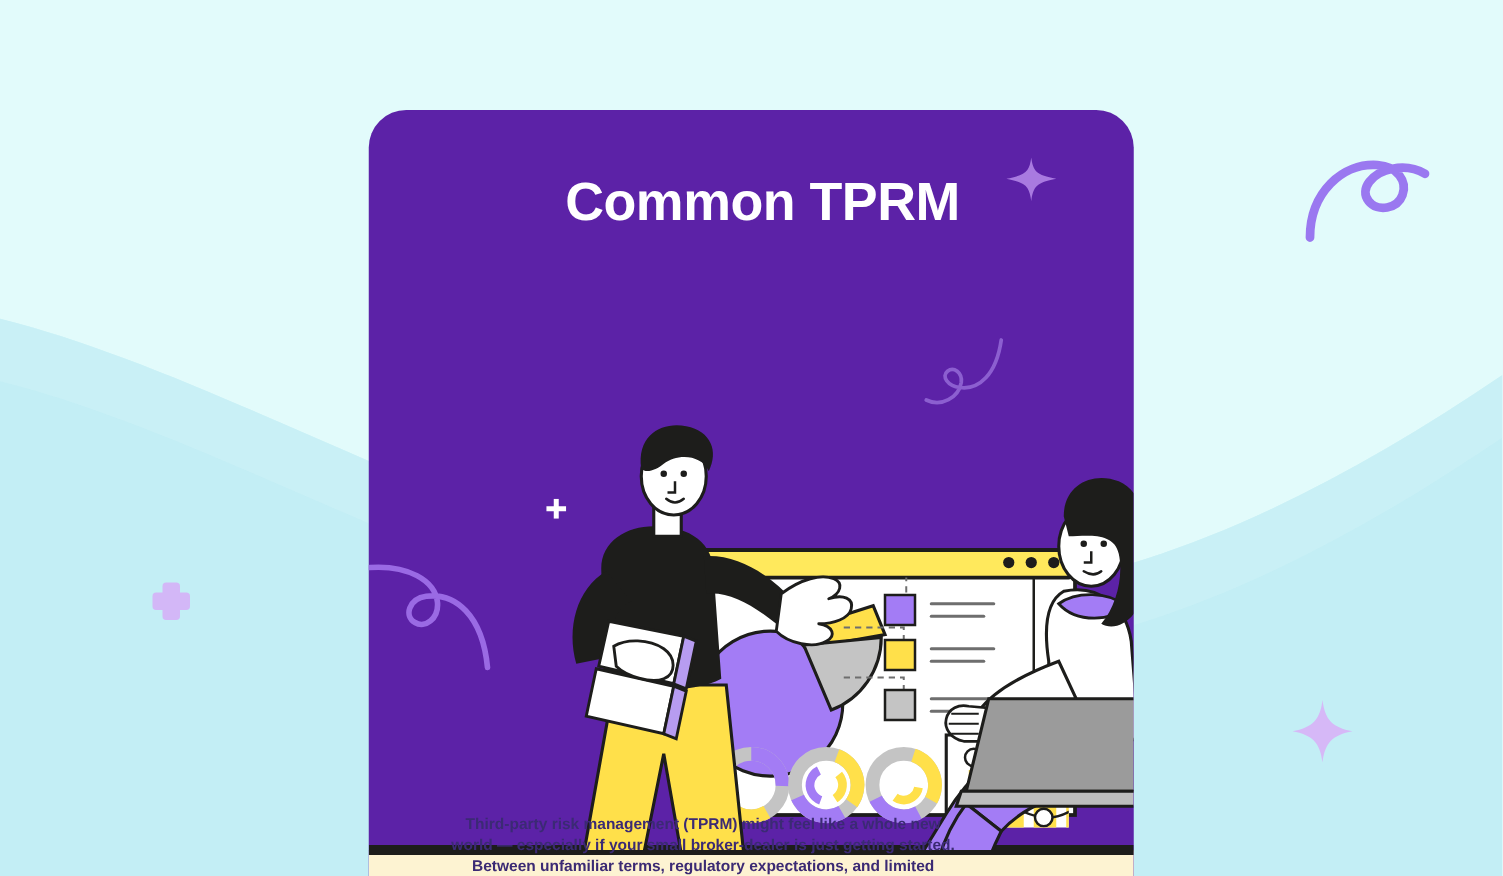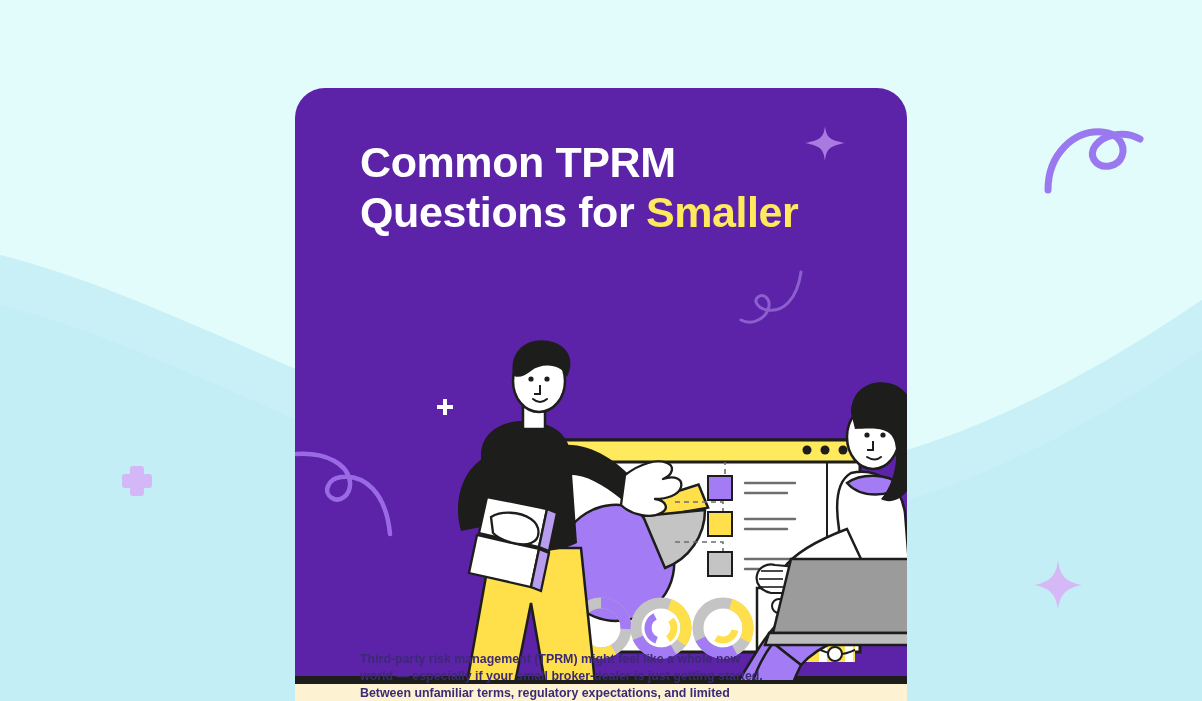--- a/index.html
+++ b/index.html
@@ -1,21 +1,21 @@
 <!DOCTYPE html>
 <html><head>
 <meta charset="utf-8">
 <style>
   html,body{margin:0;padding:0;}
   body{
     width:1202px;height:701px;overflow:hidden;position:relative;
     background:#e3fafc;
     font-family:"Liberation Sans", sans-serif;
   }
-  .stage{position:absolute;inset:0;overflow:hidden;}
+  .stage{position:absolute;inset:0;overflow:hidden;text-align:center;}
 
   
   .bg-base{position:absolute;inset:0;background:#e2fbfb;}
   .bg-wave{position:absolute;inset:0;}
 
   
   .deco{position:absolute;}
   .deco svg{display:block;}
 
   
@@ -272,23 +272,20 @@
               <path d="M474 300 L618 300 L622 312 L470 312 Z" fill="#bdbdbd" stroke="#1d1d1b" stroke-width="2.5"></path>
             </g>
           </g>
 
         </g>
       </svg>
     </div>
 
     <div class="title">
       <div>Common TPRM</div>
-      <div>
-        <span>Questions for </span><span class="hl">Smaller</span>
-      </div>
     </div>
 
     <div class="card-bottom"></div>
 
     <p class="body-copy">Third-party risk management (TPRM) might feel like a whole new world — especially if your small broker-dealer is just getting started. Between unfamiliar terms, regulatory expectations, and limited resources, it can seem overwhelming.</p>
 
   </div>
 </div>
 
 </body></html>

